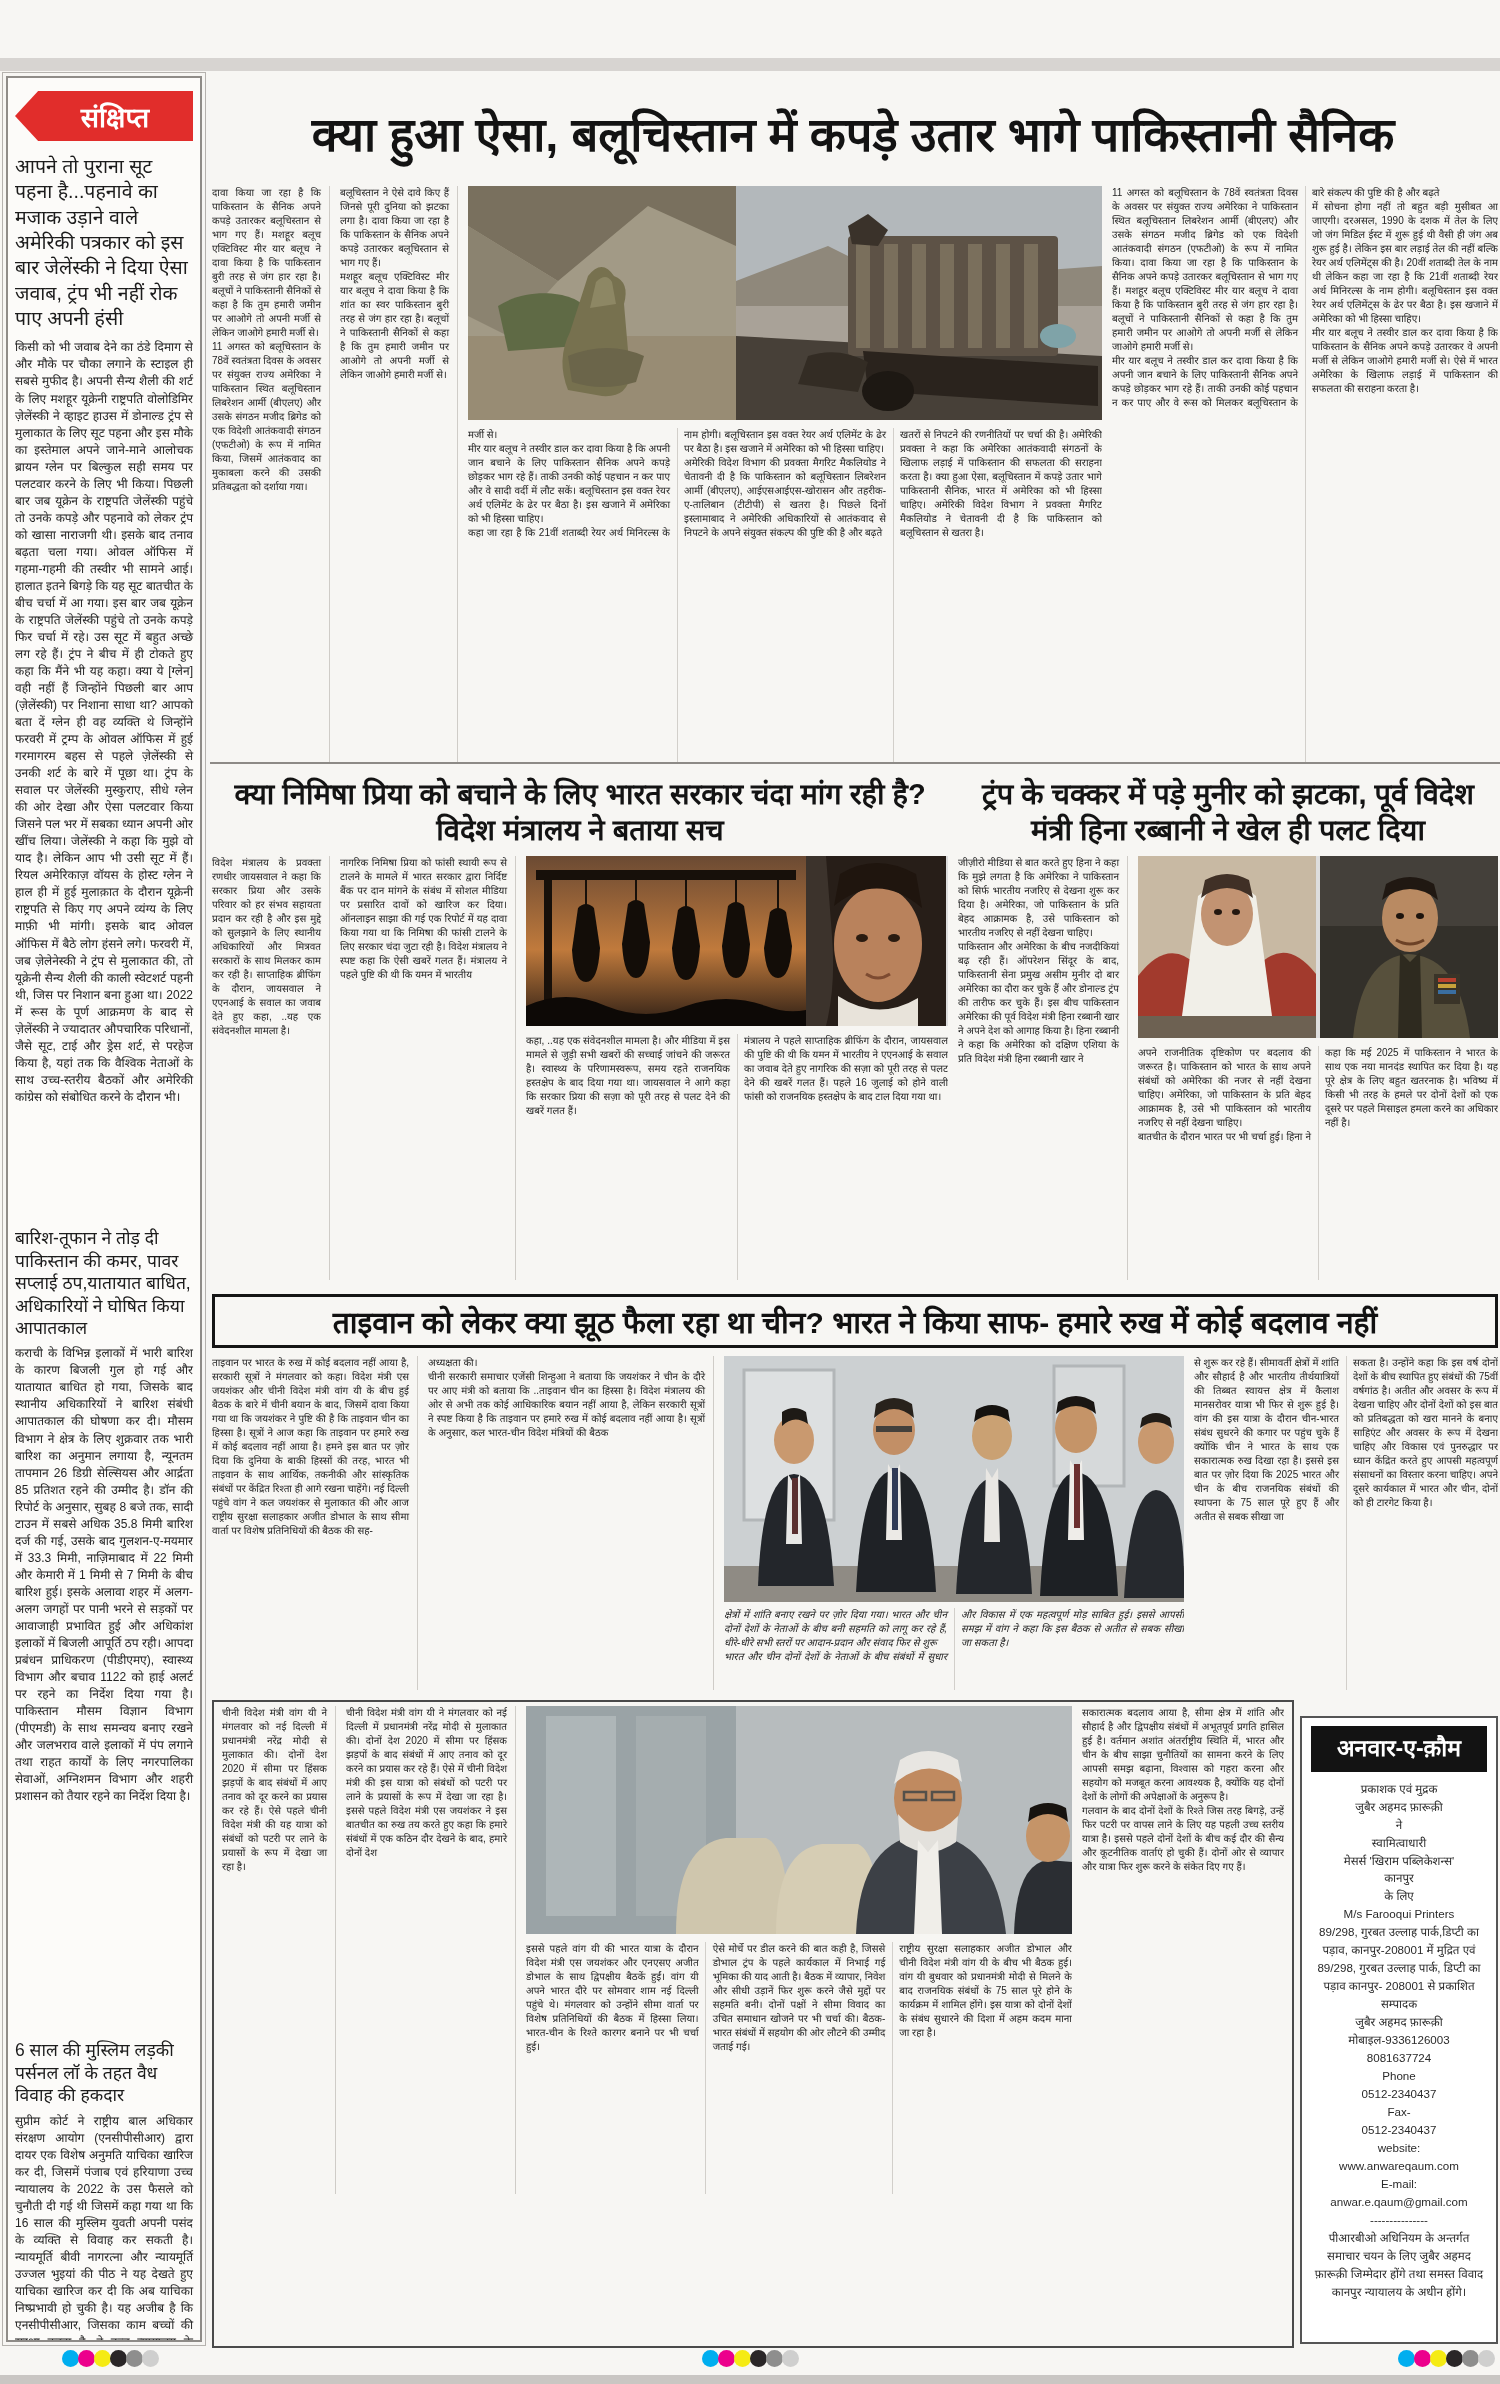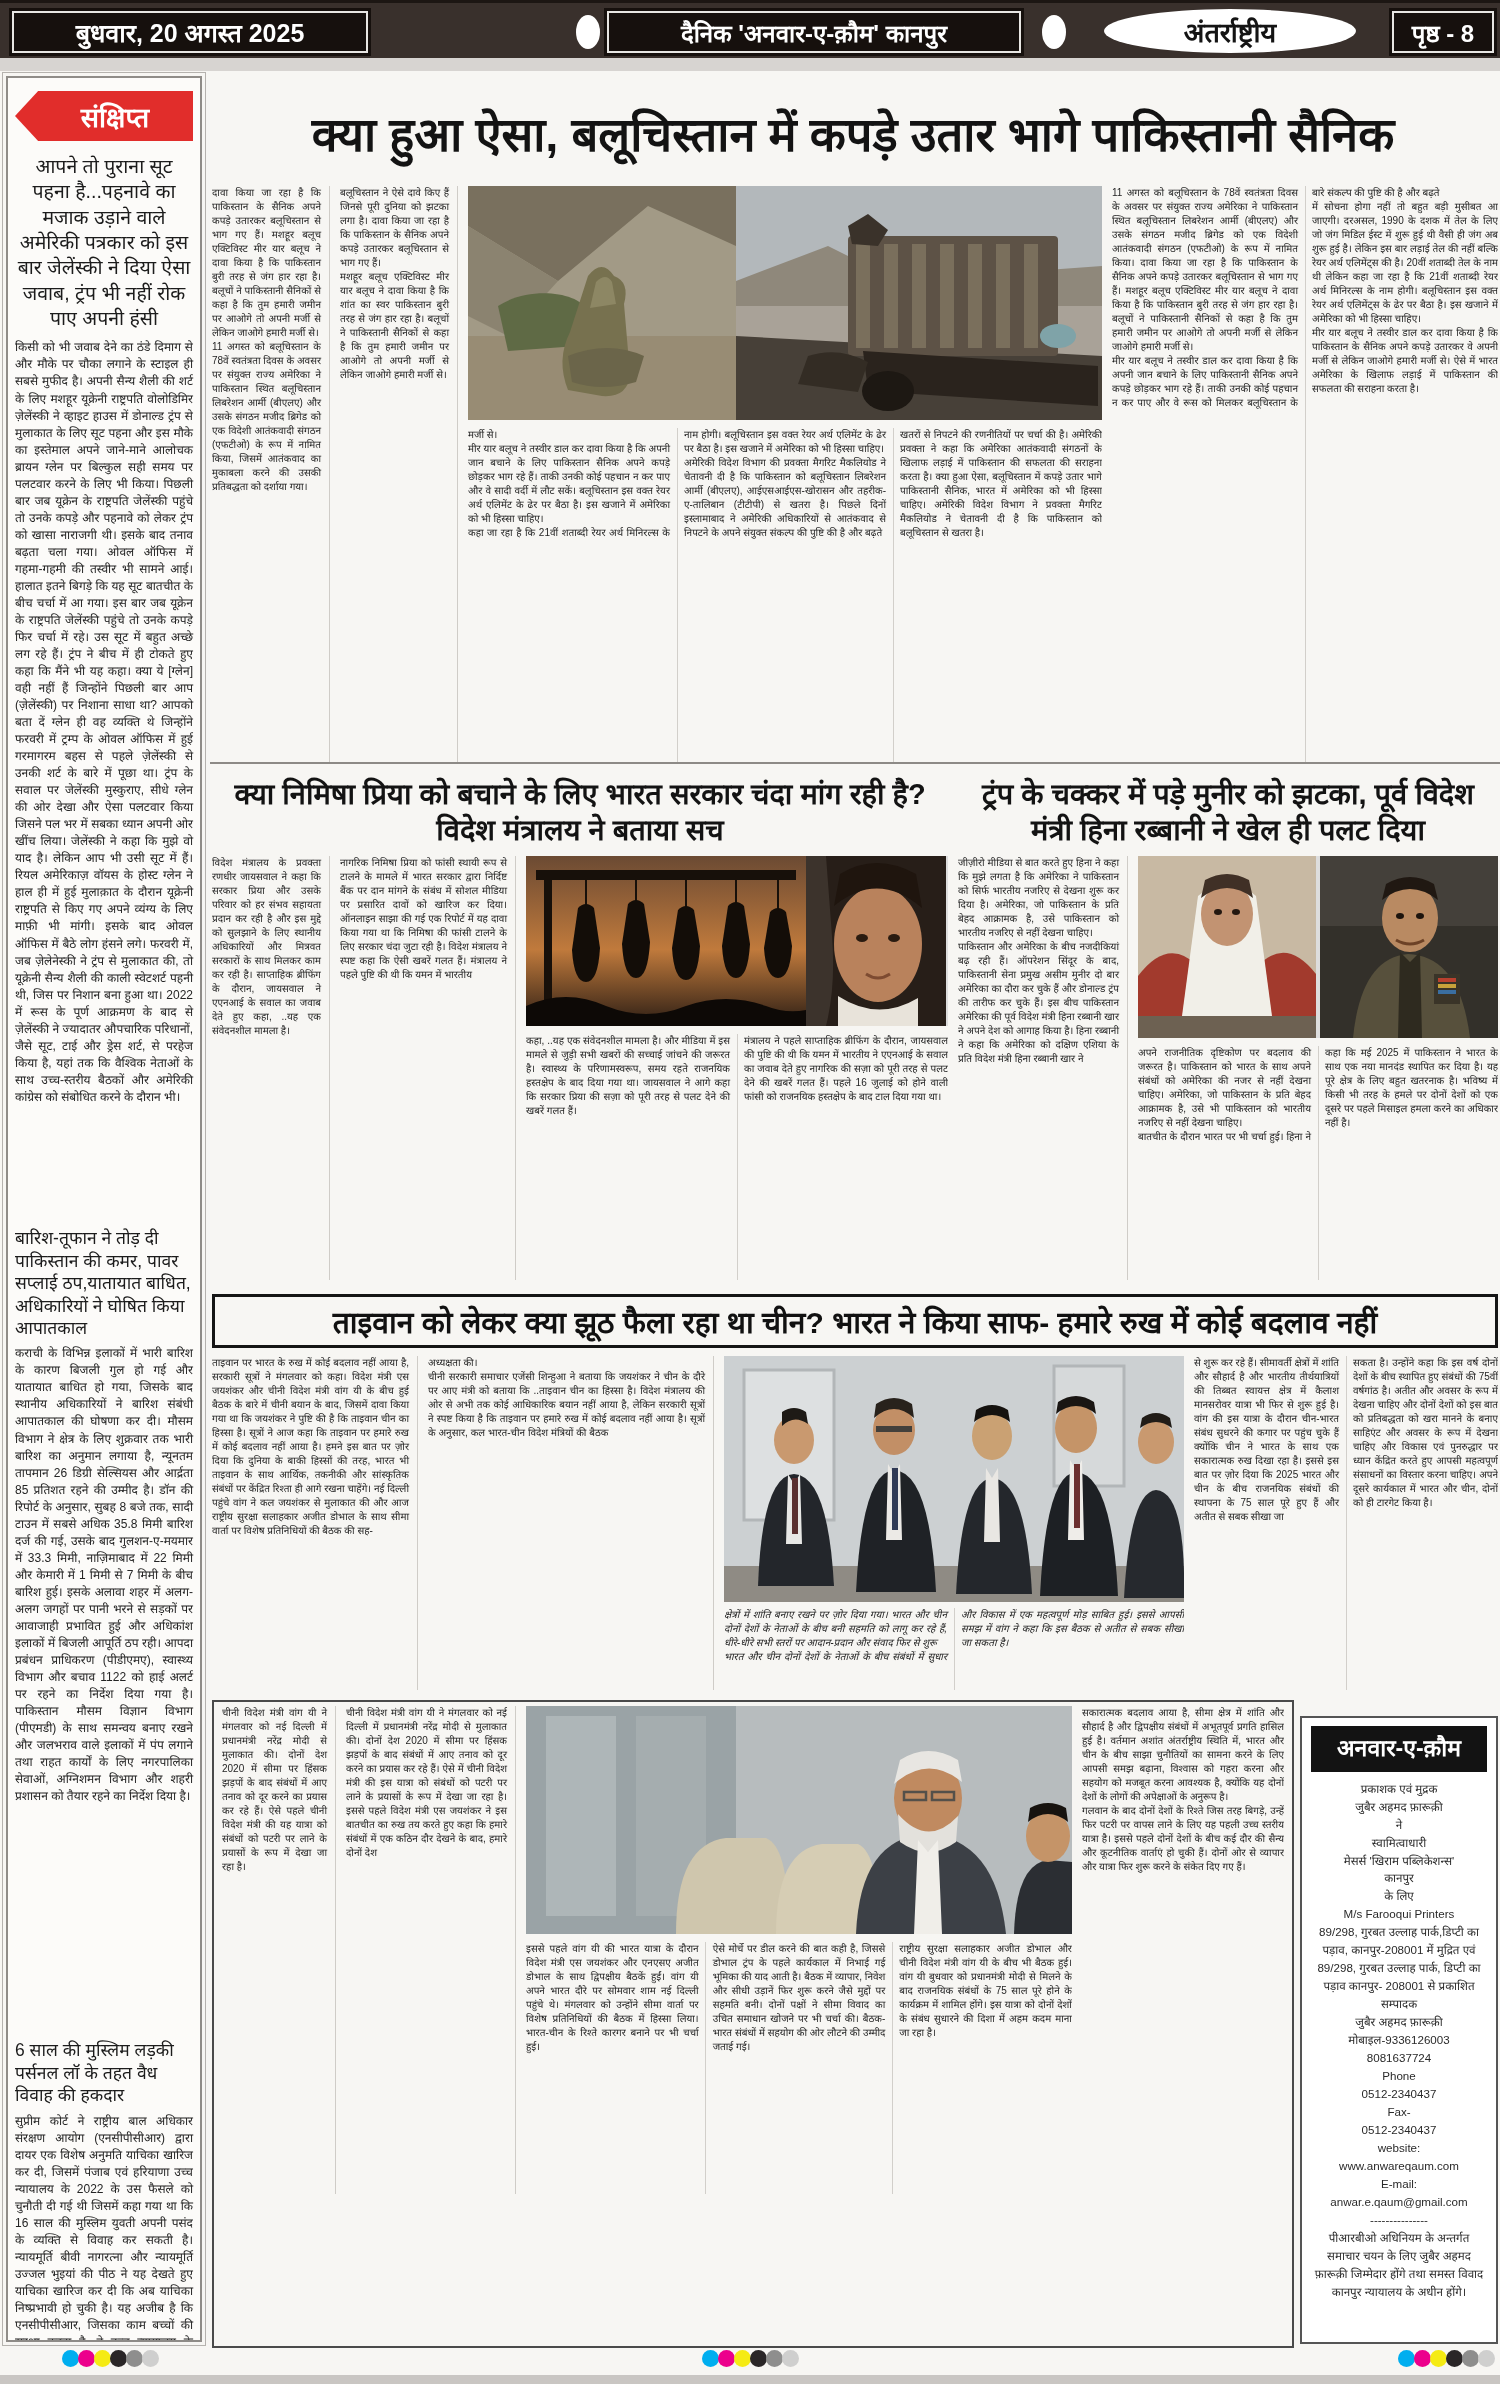--- a/index.html
+++ b/index.html
@@ -25,21 +25,21 @@
   .copy{font-size:10px;line-height:1.4;text-align:justify;white-space:pre-line;overflow:hidden;color:#242424;}
   .colrule{border-right:1px solid #cfccc7;padding-right:8px;}
   .hrule{position:absolute;background:#8d8a86;height:2px;}
   
   .sidebar{position:absolute;left:6px;top:76px;width:196px;height:2266px;background:#fcfbf9;
            border:2px solid #8f8c88;outline:1px solid #b5b2ae;outline-offset:3px;padding:8px 7px;box-sizing:border-box;overflow:hidden;}
   .brief-tag{position:relative;height:52px;background:#e12d2b;margin:4px 0 12px 0;
              clip-path:polygon(0 50%,13% 2%,100% 2%,100% 98%,13% 98%);
              display:flex;align-items:center;justify-content:center;}
   .brief-tag span{color:#fff;font-weight:bold;font-size:27px;padding-left:22px;}
-  .sb-head1{font-size:19.5px;line-height:1.3;margin:2px 0 8px 0;text-align:center;}
+  .sb-head1{font-size:19.5px;line-height:1.3;margin:2px 0 8px 0;}
   .sb-head{font-size:17.5px;line-height:1.28;margin:10px 0 6px 0;}
   .sb-body{font-size:12px;line-height:1.42;text-align:justify;white-space:pre-line;color:#242424;}
   
   .lead-body{position:absolute;left:212px;top:186px;width:1286px;height:576px;display:grid;
              grid-template-columns:118px 118px 634px auto;grid-gap:10px;overflow:hidden;}
   .lead-center{display:flex;flex-direction:column;overflow:hidden;}
   .photo{background:#ddd;overflow:hidden;flex:none;}
   .undercols{margin-top:8px;column-count:3;column-gap:14px;column-rule:1px solid #d2cfca;flex:1;overflow:hidden;}
   .twocols{column-count:2;column-gap:14px;column-rule:1px solid #d2cfca;overflow:hidden;}
   .art2-head{height:88px;display:flex;align-items:center;justify-content:center;text-align:center;
@@ -67,36 +67,20 @@
   .dots{position:absolute;top:2350px;height:18px;display:flex;}
   .dots .dot{width:17px;height:17px;border-radius:50%;margin-right:-1px;display:inline-block;}
   .dots-left{left:62px;} .dots-center{left:50%;transform:translateX(-50%);} .dots-right{right:6px;}
   svg{display:block;}
 </style>
 </head>
 <body>
 
 <div class="page">
 
-  <div class="topbar">
-    <div class="tb-box tb-date">
-        <span>बुधवार, 20 अगस्त 2025</span>
-      </div>
-    <div class="tb-dot" style="left:576px;"></div>
-    <div class="tb-box tb-mast">
-        <span>दैनिक 'अनवार-ए-क़ौम' कानपुर</span>
-      </div>
-    <div class="tb-dot" style="left:1042px;"></div>
-    <div class="tb-oval">
-        <span>अंतर्राष्ट्रीय</span>
-      </div>
-    <div class="tb-box tb-page">
-        <span>पृष्ठ - 8</span>
-      </div>
-  </div>
   <div class="graybar"></div>
 
   <div class="sidebar">
     <div class="brief-tag">
       <span>संक्षिप्त</span>
     </div>
     <div class="sb-head1">आपने तो पुराना सूट पहना है...पहनावे का मजाक उड़ाने वाले अमेरिकी पत्रकार को इस बार जेलेंस्की ने दिया ऐसा जवाब, ट्रंप भी नहीं रोक पाए अपनी हंसी</div>
     <div class="sb-body" style="height:878px;">किसी को भी जवाब देने का ठंडे दिमाग से और मौके पर चौका लगाने के स्टाइल ही सबसे मुफीद है। अपनी सैन्य शैली की शर्ट के लिए मशहूर यूक्रेनी राष्ट्रपति वोलोडिमिर ज़ेलेंस्की ने व्हाइट हाउस में डोनाल्ड ट्रंप से मुलाकात के लिए सूट पहना और इस मौके का इस्तेमाल अपने जाने-माने आलोचक ब्रायन ग्लेन पर बिल्कुल सही समय पर पलटवार करने के लिए भी किया। पिछली बार जब यूक्रेन के राष्ट्रपति जेलेंस्की पहुंचे तो उनके कपड़े और पहनावे को लेकर ट्रंप को खासा नाराजगी थी। इसके बाद तनाव बढ़ता चला गया। ओवल ऑफिस में गहमा-गहमी की तस्वीर भी सामने आई। हालात इतने बिगड़े कि यह सूट बातचीत के बीच चर्चा में आ गया। इस बार जब यूक्रेन के राष्ट्रपति जेलेंस्की पहुंचे तो उनके कपड़े फिर चर्चा में रहे। उस सूट में बहुत अच्छे लग रहे हैं। ट्रंप ने बीच में ही टोकते हुए कहा कि मैंने भी यह कहा। क्या ये [ग्लेन] वही नहीं हैं जिन्होंने पिछली बार आप (ज़ेलेंस्की) पर निशाना साधा था? आपको बता दें ग्लेन ही वह व्यक्ति थे जिन्होंने फरवरी में ट्रम्प के ओवल ऑफिस में हुई गरमागरम बहस से पहले ज़ेलेंस्की से उनकी शर्ट के बारे में पूछा था। ट्रंप के सवाल पर जेलेंस्की मुस्कुराए, सीधे ग्लेन की ओर देखा और ऐसा पलटवार किया जिसने पल भर में सबका ध्यान अपनी ओर खींच लिया। जेलेंस्की ने कहा कि मुझे वो याद है। लेकिन आप भी उसी सूट में हैं। रियल अमेरिकाज़ वॉयस के होस्ट ग्लेन ने हाल ही में हुई मुलाक़ात के दौरान यूक्रेनी राष्ट्रपति से किए गए अपने व्यंग्य के लिए माफ़ी भी मांगी। इसके बाद ओवल ऑफिस में बैठे लोग हंसने लगे। फरवरी में, जब ज़ेलेनेस्की ने ट्रंप से मुलाकात की, तो यूक्रेनी सैन्य शैली की काली स्वेटशर्ट पहनी थी, जिस पर निशान बना हुआ था। 2022 में रूस के पूर्ण आक्रमण के बाद से ज़ेलेंस्की ने ज्यादातर औपचारिक परिधानों, जैसे सूट, टाई और ड्रेस शर्ट, से परहेज किया है, यहां तक कि वैश्विक नेताओं के साथ उच्च-स्तरीय बैठकों और अमेरिकी कांग्रेस को संबोधित करने के दौरान भी।</div>
     <div class="sb-head">बारिश-तूफान ने तोड़ दी पाकिस्तान की कमर, पावर सप्लाई ठप,यातायात बाधित, अधिकारियों ने घोषित किया आपातकाल</div>
     <div class="sb-body" style="height:684px;">कराची के विभिन्न इलाकों में भारी बारिश के कारण बिजली गुल हो गई और यातायात बाधित हो गया, जिसके बाद स्थानीय अधिकारियों ने बारिश संबंधी आपातकाल की घोषणा कर दी। मौसम विभाग ने क्षेत्र के लिए शुक्रवार तक भारी बारिश का अनुमान लगाया है, न्यूनतम तापमान 26 डिग्री सेल्सियस और आर्द्रता 85 प्रतिशत रहने की उम्मीद है। डॉन की रिपोर्ट के अनुसार, सुबह 8 बजे तक, सादी टाउन में सबसे अधिक 35.8 मिमी बारिश दर्ज की गई, उसके बाद गुलशन-ए-मयमार में 33.3 मिमी, नाज़िमाबाद में 22 मिमी और केमारी में 1 मिमी से 7 मिमी के बीच बारिश हुई। इसके अलावा शहर में अलग-अलग जगहों पर पानी भरने से सड़कों पर आवाजाही प्रभावित हुई और अधिकांश इलाकों में बिजली आपूर्ति ठप रही। आपदा प्रबंधन प्राधिकरण (पीडीएमए), स्वास्थ्य विभाग और बचाव 1122 को हाई अलर्ट पर रहने का निर्देश दिया गया है। पाकिस्तान मौसम विज्ञान विभाग (पीएमडी) के साथ समन्वय बनाए रखने और जलभराव वाले इलाकों में पंप लगाने तथा राहत कार्यों के लिए नगरपालिका सेवाओं, अग्निशमन विभाग और शहरी प्रशासन को तैयार रहने का निर्देश दिया है।</div>

